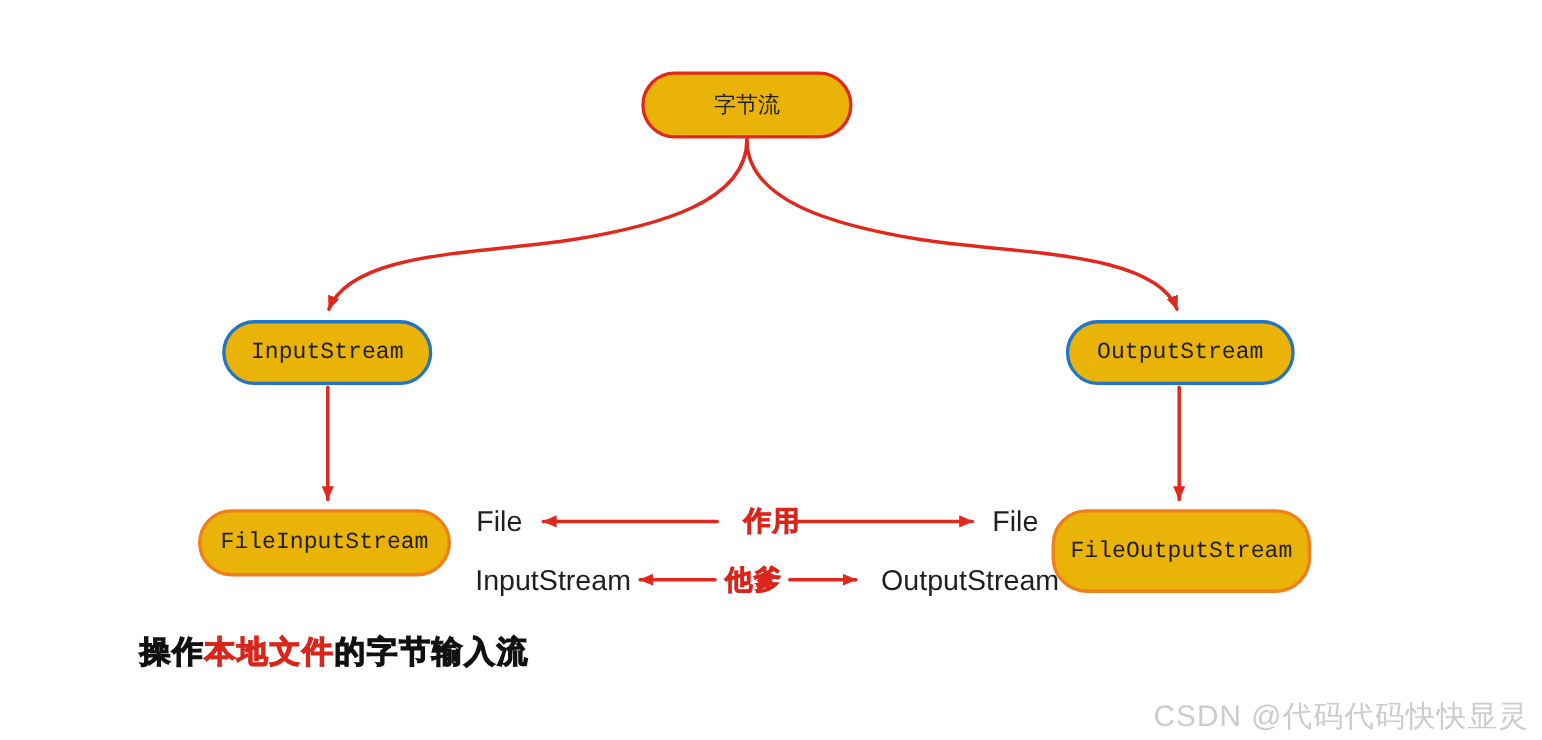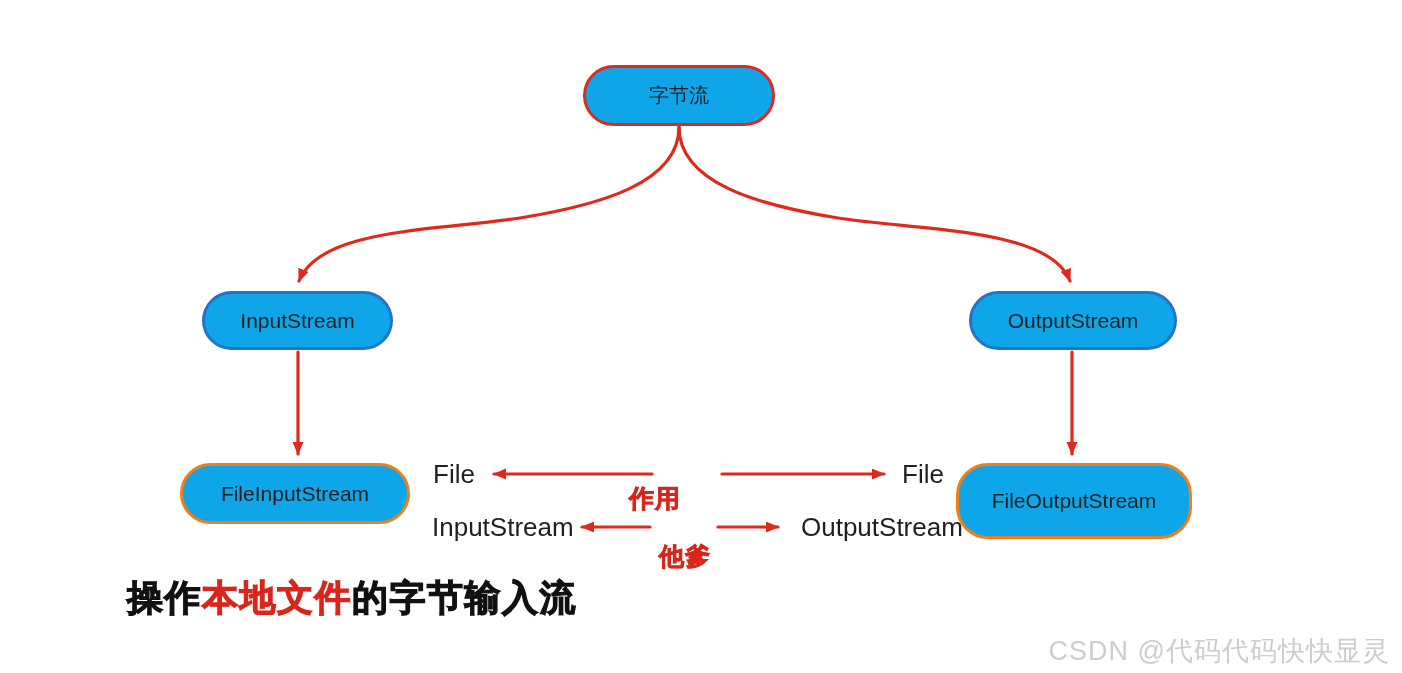--- a/index.html
+++ b/index.html
@@ -10,26 +10,27 @@
     overflow:hidden;
     font-family:"Liberation Sans", sans-serif;
   }
   .connector-layer{
     position:absolute;left:0;top:0;width:1402px;height:673px;
     pointer-events:none;
   }
   .node{
     position:absolute;
     display:flex;align-items:center;justify-content:center;
-    background:#0ea5e9;
+    background:#eab308;
     border-radius:32px;
     font-size:21px;
     color:#1f1f1f;
     box-sizing:border-box;
     z-index:2;
+    font-family:Liberation Mono, monospace;
   }
   .node-root{left:583px;top:65px;width:192px;height:61px;border:3px solid #e0281c;font-size:20px;}
   .node-input{left:202px;top:291px;width:191px;height:59px;border:3px solid #2274c5;}
   .node-output{left:969px;top:291px;width:208px;height:59px;border:3px solid #2274c5;}
   .node-fileinput{left:180px;top:463px;width:230px;height:61px;border:3px solid #ee7f1b;}
   .node-fileoutput{left:956px;top:463px;width:236px;height:76px;border:3px solid #ee7f1b;}
   .rel-label{
     position:absolute;
     font-size:26px;color:#1f1f1f;
     line-height:26px;white-space:nowrap;
@@ -37,21 +38,21 @@
   .rel-center{
     position:absolute;
     font-size:25px;font-weight:900;color:#d9251a;
     line-height:30px;white-space:nowrap;
     transform:translateX(-50%);
     letter-spacing:1px;
     -webkit-text-stroke:0.8px #d9251a;
   }
   .caption{
     position:absolute;
-    font-size:36px;font-weight:900;color:#111111;
+    font-size:28px;font-weight:900;color:#111111;
     letter-spacing:1.5px;white-space:nowrap;
     -webkit-text-stroke:1.1px #111111;
   }
   .caption .hl{
     color:#d9251a;
     -webkit-text-stroke:1.1px #d9251a;
   }
   .watermark{
     position:absolute;
     right:12px;top:633px;
@@ -82,25 +83,25 @@
     </g>
   </svg>
 
   <div class="node node-root">字节流</div>
   <div class="node node-input">InputStream</div>
   <div class="node node-output">OutputStream</div>
   <div class="node node-fileinput">FileInputStream</div>
   <div class="node node-fileoutput">FileOutputStream</div>
 
   <span class="rel-label" style="left:433px;top:461px;">File</span>
-  <span class="rel-center" style="left:655px;top:459px;margin-top:24px;">作用</span>
+  <span class="rel-center" style="left:702px;top:459px;">作用</span>
   <span class="rel-label" style="left:902px;top:461px;">File</span>
 
   <span class="rel-label" style="left:432px;top:514px;">InputStream</span>
-  <span class="rel-center" style="left:685px;top:541px;">他爹</span>
+  <span class="rel-center" style="left:685px;top:512px;">他爹</span>
   <span class="rel-label" style="left:801px;top:514px;">OutputStream</span>
 
   <div class="caption" style="left:127px;top:574px;">
     <span>操作</span><span class="hl">本地文件</span><span>的字节输入流</span>
   </div>
 
   <div class="watermark">CSDN @代码代码快快显灵</div>
 
 </div>
 

